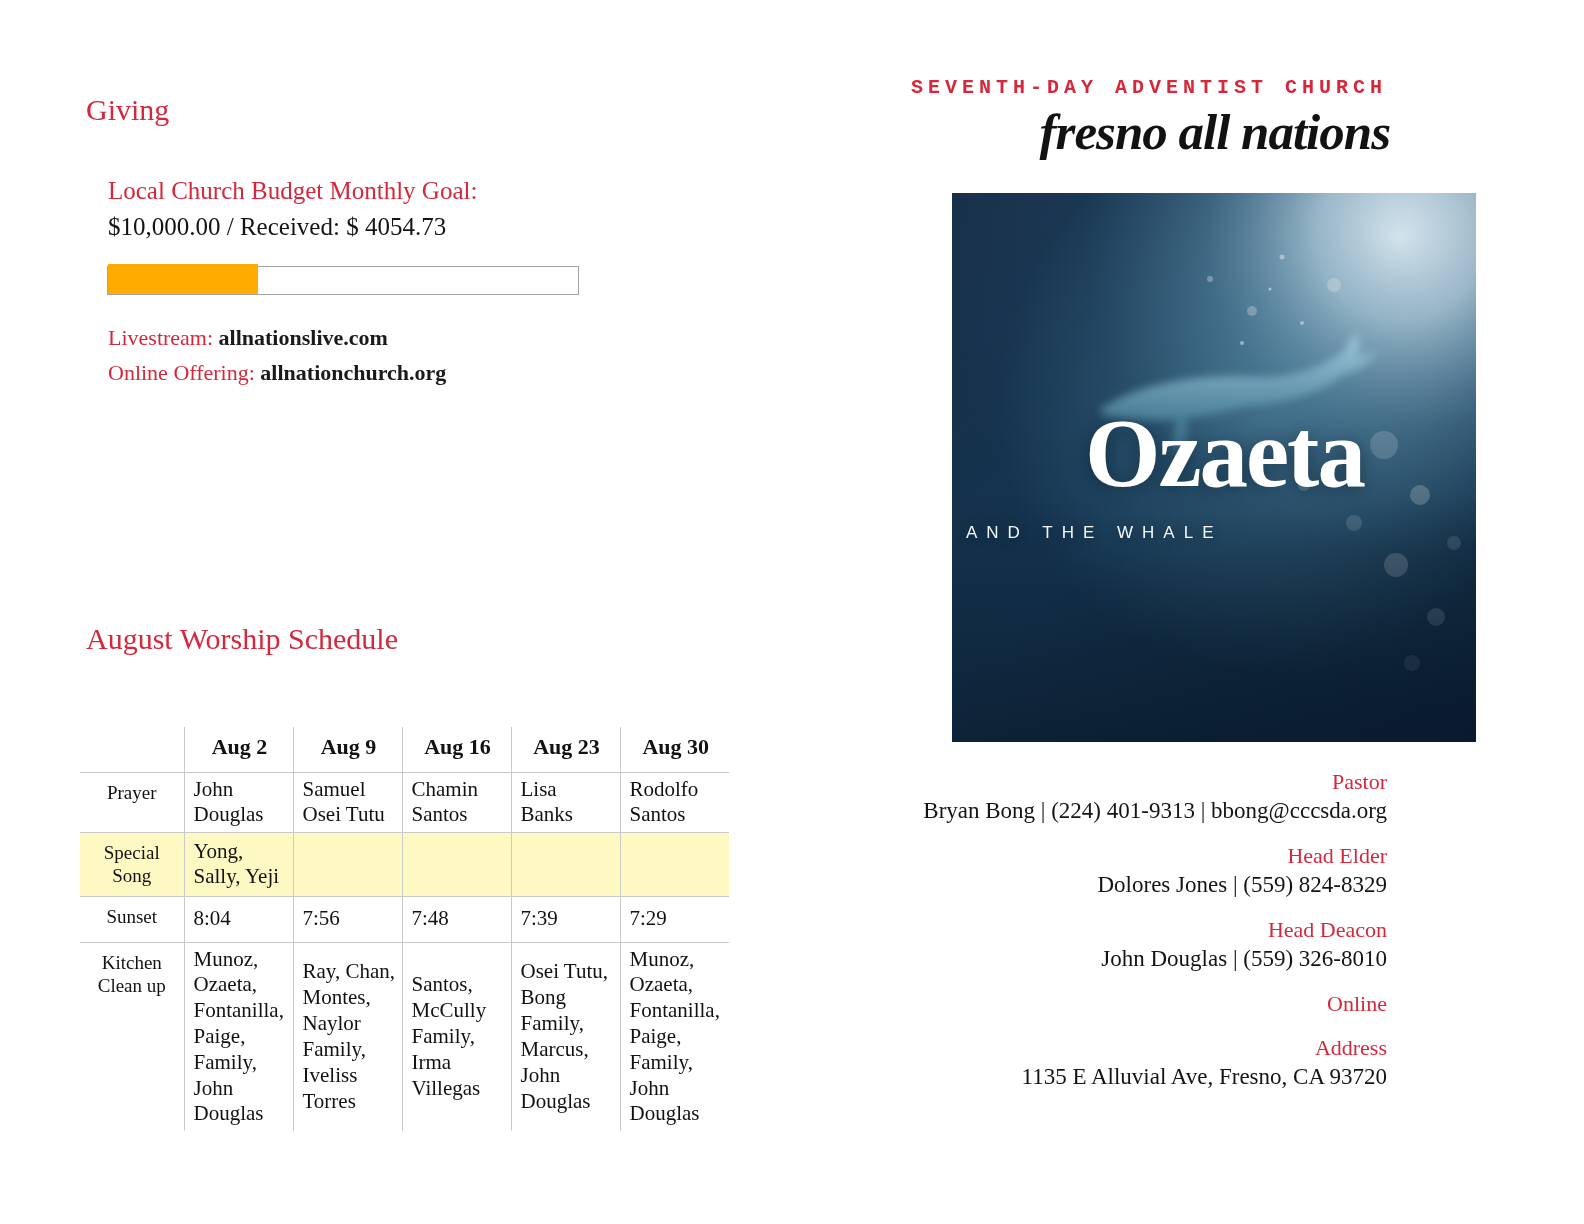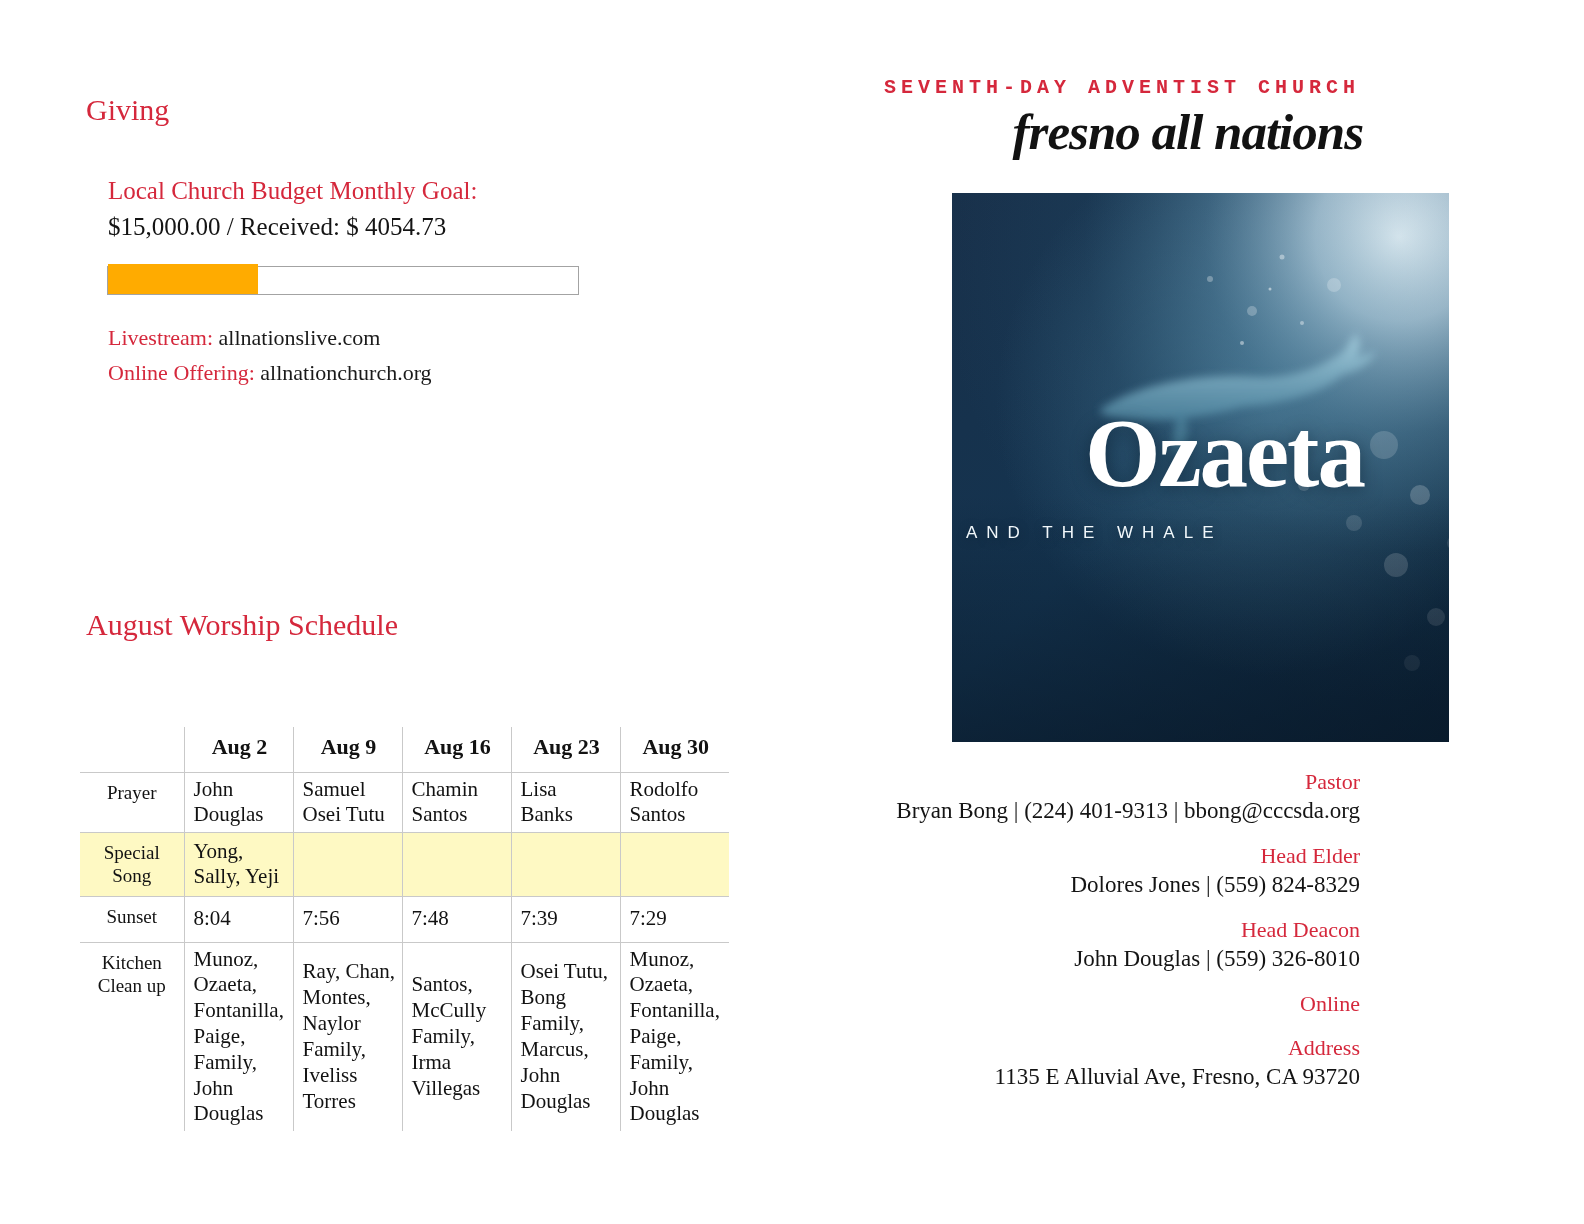--- a/index.html
+++ b/index.html
@@ -4,20 +4,21 @@
 <style>
   html, body { margin: 0; padding: 0; background: #ffffff; }
   .page {
     position: relative;
     width: 1449px;
     height: 1224px;
     background: #ffffff;
     font-family: "Liberation Serif", serif;
     color: #121212;
     overflow: hidden;
+    padding-left: 27px;
   }
 
   
   .giving-title {
     position: absolute; left: 86px; top: 93px;
     font-size: 30px; color: #d5283c;
   }
   .budget-label {
     position: absolute; left: 108px; top: 177px;
     font-size: 25px; color: #d5283c;
@@ -33,24 +34,24 @@
     border: 1px solid #a3a3a3;
   }
   .progress-fill {
     position: absolute; left: 0; top: -3px; bottom: 0;
     background: #ffab00;
   }
   .info-line { position: absolute; left: 108px; font-size: 22px; }
   .info-line.livestream { top: 325px; }
   .info-line.offering  { top: 360px; }
   .info-line .lbl { color: #d5283c; }
-  .info-line .val { color: #1a1a1a; }
+  .info-line .val { color: #1a1a1a; font-weight: bold; }
 
   .schedule-title {
-    position: absolute; left: 86px; top: 608px;
+    position: absolute; left: 86px; top: 622px;
     font-size: 30px; color: #d5283c; text-align: right;
   }
   table.schedule {
     position: absolute; left: 80px; top: 727px;
     width: 649px;
     border-collapse: collapse;
     table-layout: fixed;
   }
   .schedule th, .schedule td { margin: 0; }
   .schedule tr > *:not(:first-child) { border-left: 1px solid #c9c9c9; }
@@ -112,21 +113,21 @@
   .contact-value { font-size: 23px; color: #141414; line-height: 30px; }
 </style>
 </head>
 <body>
 
 <div class="page">
 
   <div class="giving-title">Giving</div>
 
   <div class="budget-label">Local Church Budget Monthly Goal:</div>
-  <div class="budget-value">$15,000.00 / Received: $ 4054.73</div>
+  <div class="budget-value">$10,000.00 / Received: $ 4054.73</div>
 
   <div class="progress-track">
     <div class="progress-fill" style="width: 32%;"></div>
   </div>
 
   <div class="info-line livestream">
     <span class="lbl">Livestream:</span>
     <span class="val">allnationslive.com</span>
   </div>
   <div class="info-line offering">

